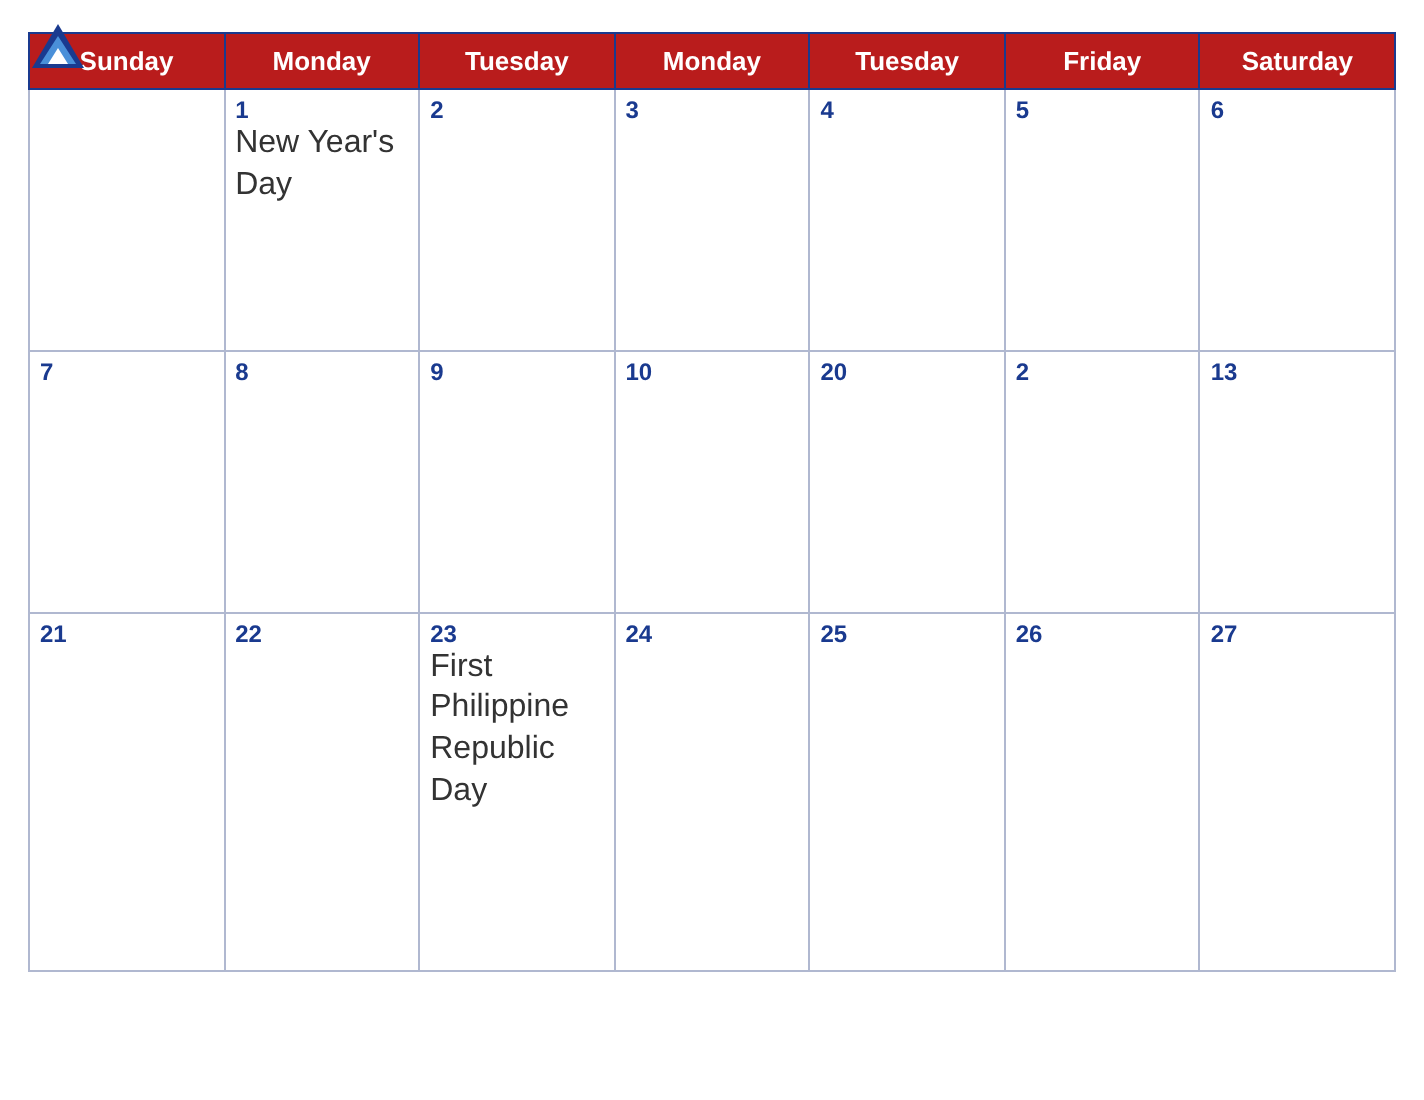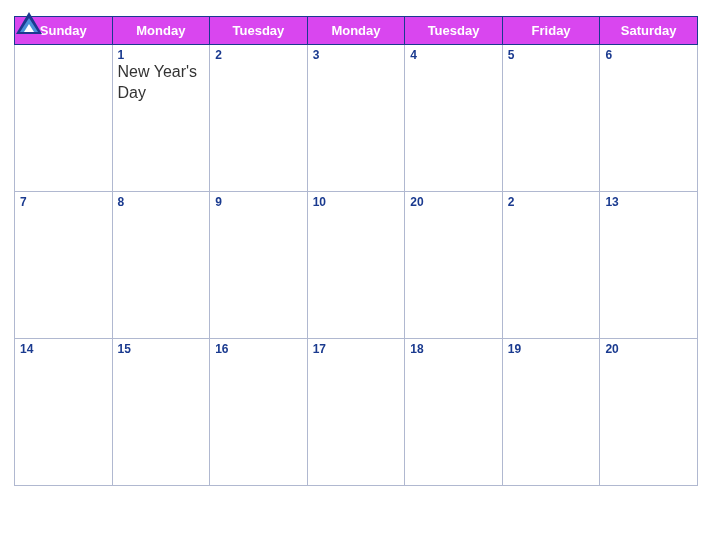--- a/index.html
+++ b/index.html
@@ -62,21 +62,21 @@
       top: 0;
       font-size: 13px;
       color: #333;
     }
     .calendar-table {
       width: 100%;
       border-collapse: collapse;
       height: 470px;
     }
     .calendar-table thead tr th {
-      background-color: #d946ef;
+      background-color: #b91c1c;
       color: #fff;
       text-align: center;
       padding: 6px 4px;
       font-size: 13px;
       border: 1px solid #1a3a8f;
     }
     .calendar-table tbody tr td {
       border: 1px solid #b0b8d0;
       vertical-align: top;
       padding: 3px 5px;
@@ -174,36 +174,34 @@
           </td>
           <td class="has-day">
             <span class="day-number">2</span>
           </td>
           <td class="has-day">
             <span class="day-number">13</span>
           </td>
         </tr>
         <tr>
           <td class="has-day">
-            <span class="day-number">14</span>
-          </td>
-          <td class="has-day">
-            <span class="day-number">15</span>
-          </td>
-          <td class="has-day">
-            <span class="day-number">16</span>
-          </td>
-          <td class="has-day">
-            <span class="day-number">17</span>
-          </td>
-          <td class="has-day">
-            <span class="day-number">18</span>
-          </td>
-          <td class="has-day">
-            <span class="day-number">19</span>
-          </td>
-          <td class="has-day">
-            <span class="day-number">20</span>
+            <span class="day-number">21</span>
+          </td>
+          <td class="has-day">
+            <span class="day-number">22</span>
+          </td>
+          <td class="has-day"><span class="day-number">23</span><span class="day-event">First Philippine Republic Day</span></td>
+          <td class="has-day">
+            <span class="day-number">24</span>
+          </td>
+          <td class="has-day">
+            <span class="day-number">25</span>
+          </td>
+          <td class="has-day">
+            <span class="day-number">26</span>
+          </td>
+          <td class="has-day">
+            <span class="day-number">27</span>
           </td>
         </tr>
       </tbody>
   </table>
 </div>
 
 </body></html>

